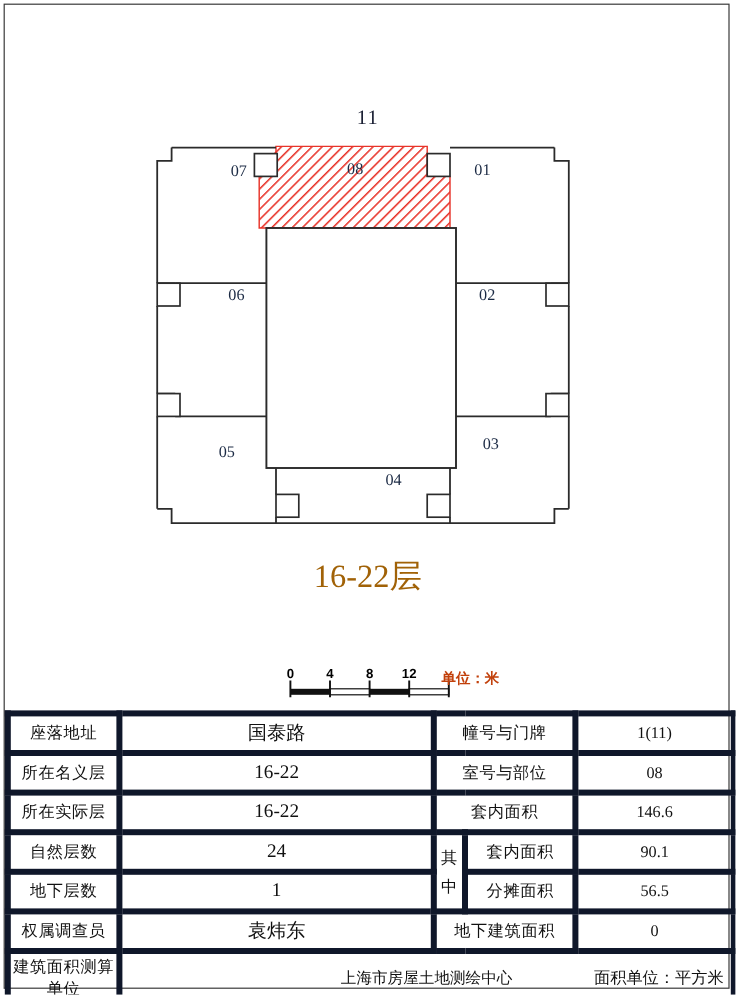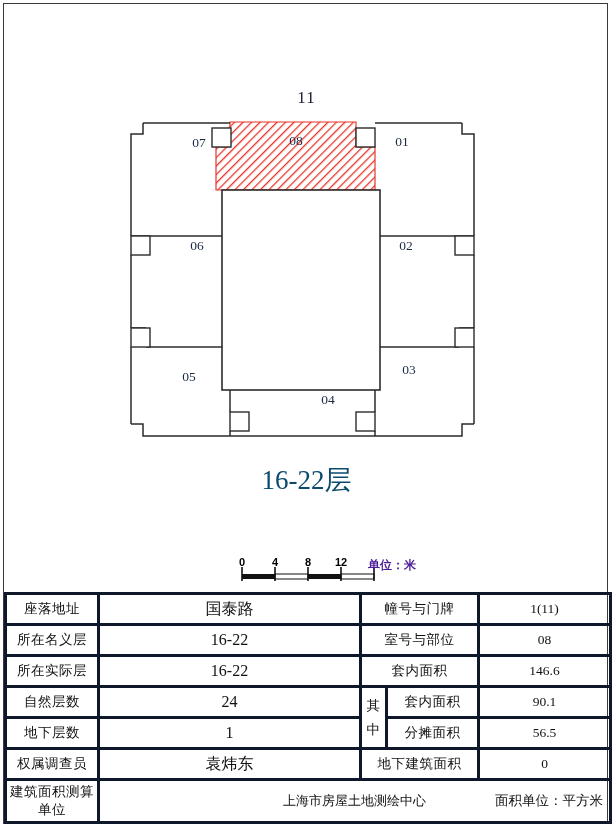--- a/index.html
+++ b/index.html
@@ -55,21 +55,21 @@
     text-align: center;
     font-size: 17px;
     letter-spacing: 1px;
   }
   #floor-caption {
     left: 0;
     top: 458px;
     width: 605px;
     text-align: center;
     font-size: 27px;
-    color: #0c4a6e;
+    color: #a16207;
     font-family: "Liberation Serif", "DejaVu Serif", serif;
   }
   .unit-label {
     font-size: 13.5px;
     color: #1b2a44;
     text-align: center;
     transform: translate(-50%, -50%);
   }
   
   #scalebar-wrap {
@@ -88,35 +88,35 @@
     color: #000;
     transform: translateX(-50%);
   }
   #sb-unit {
     position: absolute;
     left: 132px;
     top: 1px;
     font-size: 12px;
     font-weight: bold;
     font-family: Liberation Serif, serif;
-    color: #4c1d95;
+    color: #c2410c;
     white-space: nowrap;
   }
   
   #info-table {
     position: absolute;
     left: 4px;
     top: 592px;
     width: 605px;
     border-collapse: collapse;
     table-layout: fixed;
     font-size: 13px;
   }
   #info-table td {
-    border: 3px solid #0f172a;
+    border: 5px solid #0f172a;
     text-align: center;
     vertical-align: middle;
     padding: 0;
     height: 28px;
     font-family: "Liberation Serif", "DejaVu Serif", serif;
     color: #111;
   }
   td.lbl {
     font-size: 13.5px;
     letter-spacing: 0.5px;

